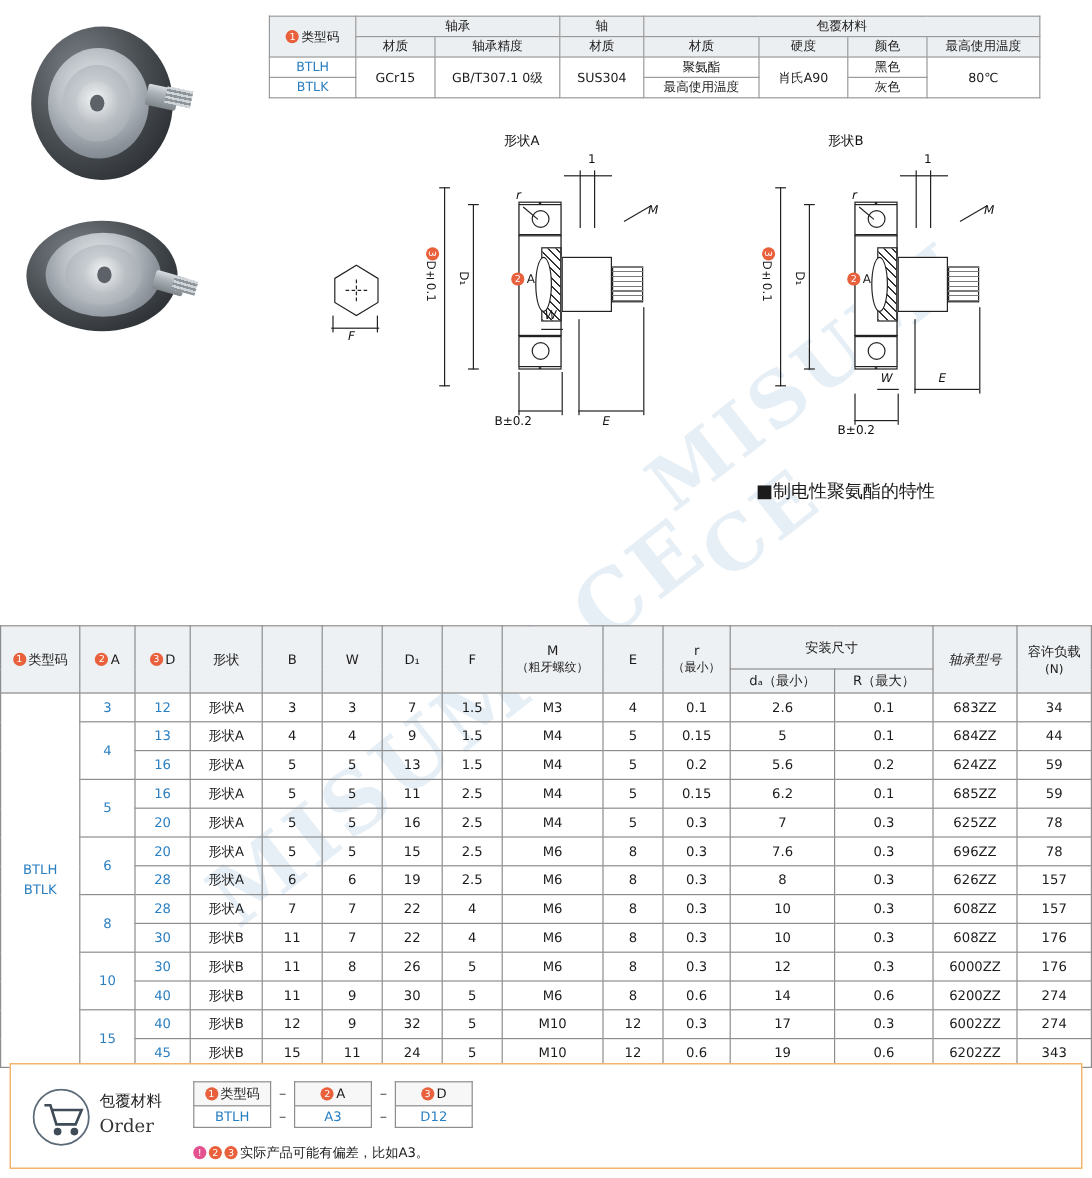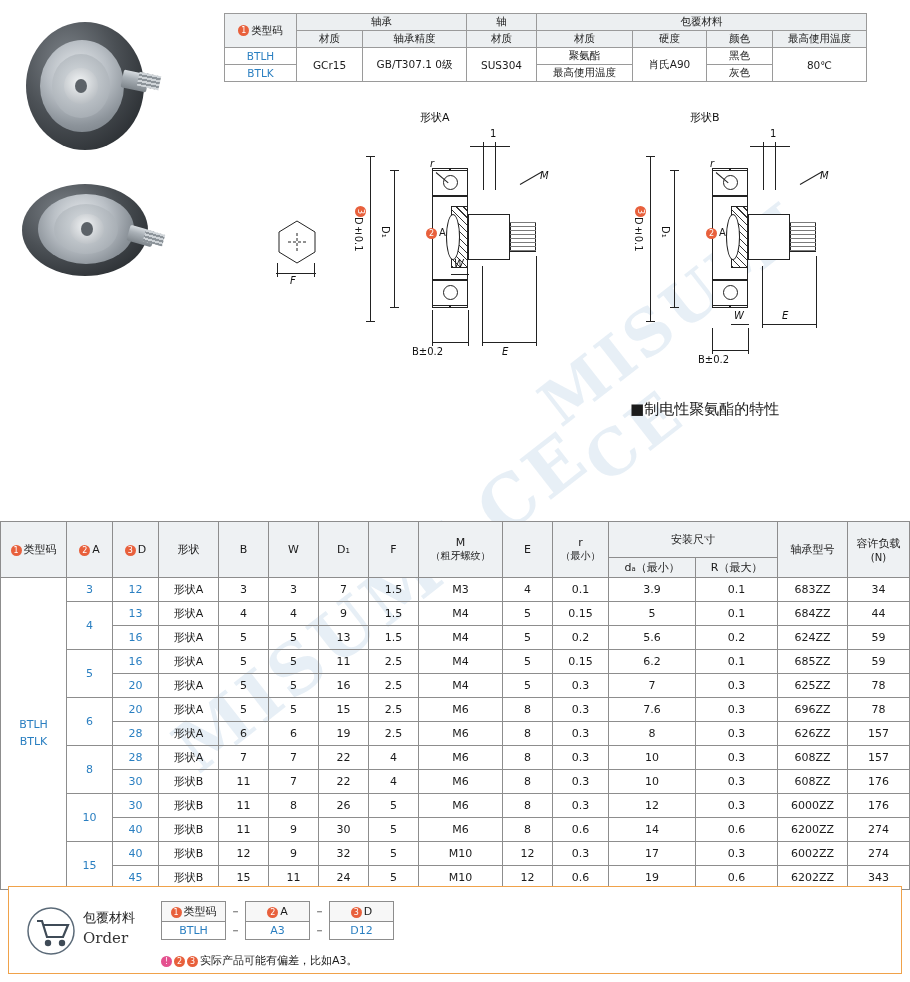--- a/index.html
+++ b/index.html
@@ -316,40 +316,40 @@
           <th rowspan="2" style="width:46px;"><span class="num-badge">3</span>D</th>
           <th rowspan="2" style="width:60px;margin-top:12px;">形状</th>
           <th rowspan="2" style="width:50px;">B</th>
           <th rowspan="2" style="width:50px;">W</th>
           <th rowspan="2" style="width:50px;">D₁</th>
           <th rowspan="2" style="width:50px;">F</th>
           <th rowspan="2" style="width:84px;">M<br><span class="hdr-sub">（粗牙螺纹）</span></th>
           <th rowspan="2" style="width:50px;">E</th>
           <th rowspan="2" style="width:56px;">r<br><span class="hdr-sub">（最小）</span></th>
           <th colspan="2" style="width:132px;">安装尺寸</th>
-          <th rowspan="2" style="width:70px;">轴承型号</th>
+          <th rowspan="2" style="width:70px;font-style:italic;">轴承型号</th>
           <th rowspan="2" style="width:62px;">容许负载<br><span class="hdr-sub">(N)</span></th>
         </tr>
         <tr>
           <th style="height:18px;">dₐ（最小）</th>
           <th style="height:18px;">R（最大）</th>
         </tr>
         <tr>
           <td rowspan="13" class="blue" style="line-height:1.5;">BTLH<br>BTLK</td>
           <td rowspan="1" class="blue">3</td>
           <td class="blue">12</td>
           <td>形状A</td>
           <td>3</td>
           <td>3</td>
           <td>7</td>
           <td>1.5</td>
           <td>M3</td>
           <td>4</td>
           <td>0.1</td>
-          <td>3.9</td>
+          <td>2.6</td>
           <td>0.1</td>
           <td>683ZZ</td>
           <td>34</td>
         </tr>
         <tr>
           <td rowspan="2" class="blue">4</td>
           <td class="blue">13</td>
           <td>形状A</td>
           <td>4</td>
           <td>4</td>

